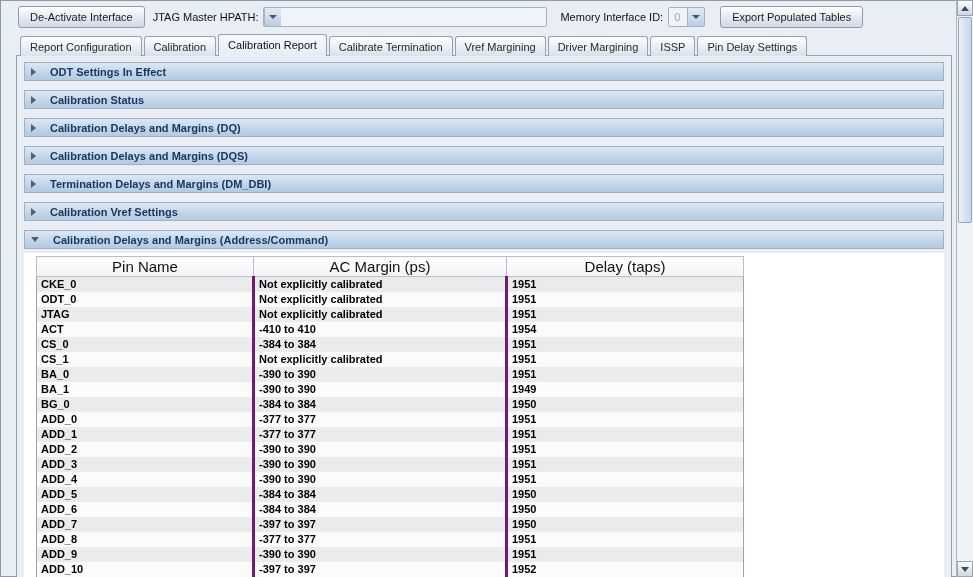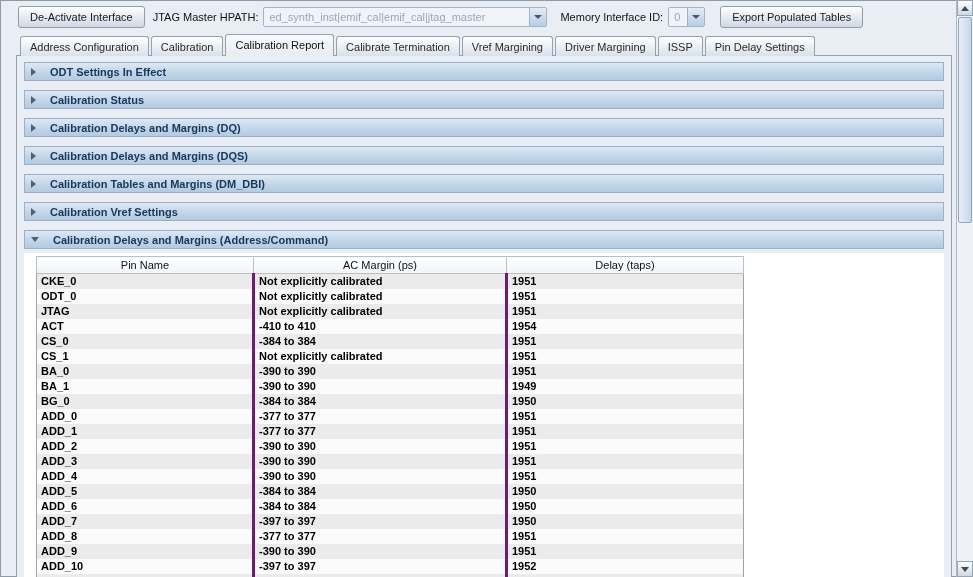--- a/index.html
+++ b/index.html
@@ -59,21 +59,21 @@
   .bars .section-bar:last-child { margin-bottom:4px; }
 
   .section-content { flex:1 1 auto; background:#ffffff; padding:3px 0 0 12px; overflow:hidden; }
 
   
   table.cal-table { border-collapse:collapse; table-layout:fixed; width:707px;
                     border:1px solid #9aa4ae; background:#fff; }
   table.cal-table col.c0 { width:217px; }
   table.cal-table col.c1 { width:253px; }
   table.cal-table col.c2 { width:237px; }
-  table.cal-table th { font-weight:normal; font-size:11px; color:#111; text-align:center;
+  table.cal-table th { font-weight:normal; font-size:15px; color:#111; text-align:center;
                        background:linear-gradient(#ffffff,#f1f3f6); border:1px solid #b7bfc9;
                        height:17px; padding:1px 4px; }
   table.cal-table td { font-weight:bold; font-size:11px; color:#000;
                        padding:1px 4px; height:15px; line-height:13px;
                        white-space:nowrap; overflow:hidden; }
   table.cal-table td + td { border-left:3px solid #701a75; }
   tr.even { background:#ebebeb; }
   tr.odd  { background:#fbfbfb; }
 
   
@@ -95,37 +95,36 @@
 </head>
 <body>
 
 <div class="app">
   <div class="content-wrap">
 
     <div class="toolbar">
       <button class="btn">De-Activate Interface</button>
       <span class="lbl" style="margin-left:3px">JTAG Master HPATH:</span>
       <div class="combo" style="width:284px">
-        <span class="combo-text">ed_synth_inst|emif_cal|emif_cal|jtag_master</span>
         <span class="combo-btn">
           <span class="arr-down"></span>
         </span>
       </div>
       <span class="lbl" style="margin-left:8px">Memory Interface ID:</span>
       <div class="combo" style="width:37px">
         <span class="combo-text">0</span>
         <span class="combo-btn">
           <span class="arr-down"></span>
         </span>
       </div>
       <button class="btn" style="margin-left:10px">Export Populated Tables</button>
     </div>
 
     <div class="tabs">
-        <div class="tab"><span>Address Configuration</span></div>
+        <div class="tab"><span>Report Configuration</span></div>
         <div class="tab"><span>Calibration</span></div>
         <div class="tab active"><span>Calibration Report</span></div>
         <div class="tab"><span>Calibrate Termination</span></div>
         <div class="tab"><span>Vref Margining</span></div>
         <div class="tab"><span>Driver Margining</span></div>
         <div class="tab"><span>ISSP</span></div>
         <div class="tab"><span>Pin Delay Settings</span></div>
       </div>
 
     <div class="panel">
@@ -141,21 +140,21 @@
           <div class="section-bar">
             <span class="tri tri-right"></span>
             <span class="section-title">Calibration Delays and Margins (DQ)</span>
           </div>
           <div class="section-bar">
             <span class="tri tri-right"></span>
             <span class="section-title">Calibration Delays and Margins (DQS)</span>
           </div>
           <div class="section-bar">
             <span class="tri tri-right"></span>
-            <span class="section-title">Calibration Tables and Margins (DM_DBI)</span>
+            <span class="section-title">Termination Delays and Margins (DM_DBI)</span>
           </div>
           <div class="section-bar">
             <span class="tri tri-right"></span>
             <span class="section-title">Calibration Vref Settings</span>
           </div>
           <div class="section-bar">
             <span class="tri tri-down"></span>
             <span class="section-title">Calibration Delays and Margins (Address/Command)</span>
           </div>
         </div>

